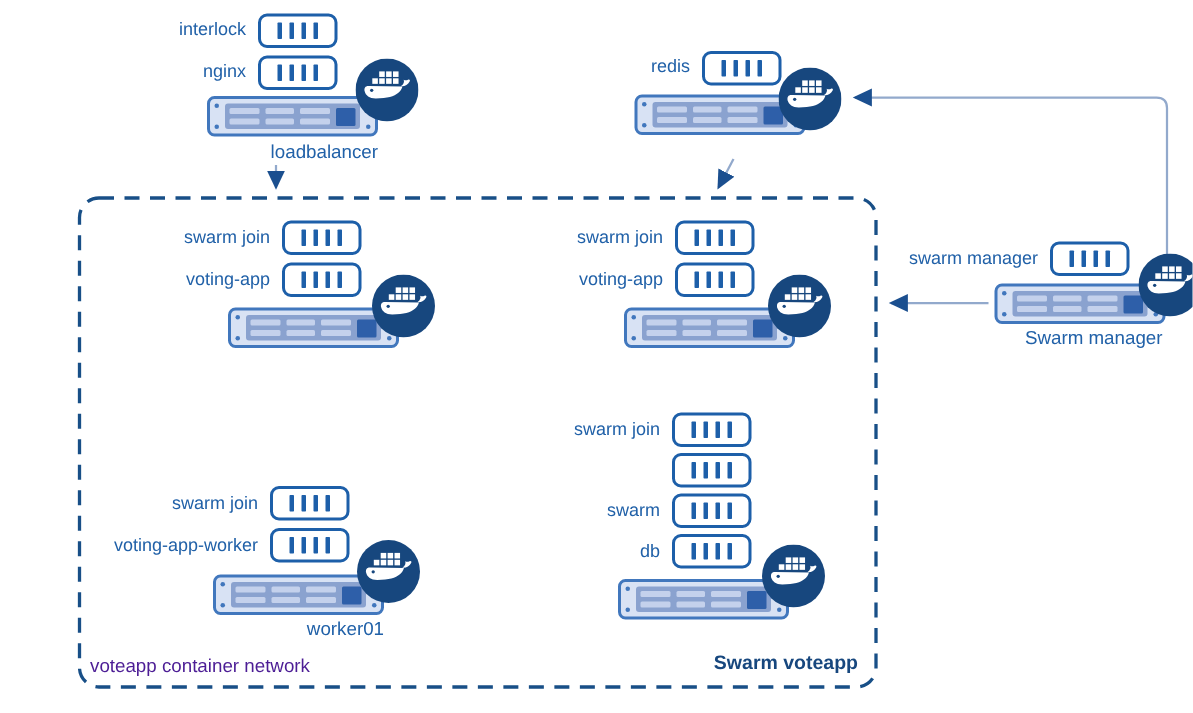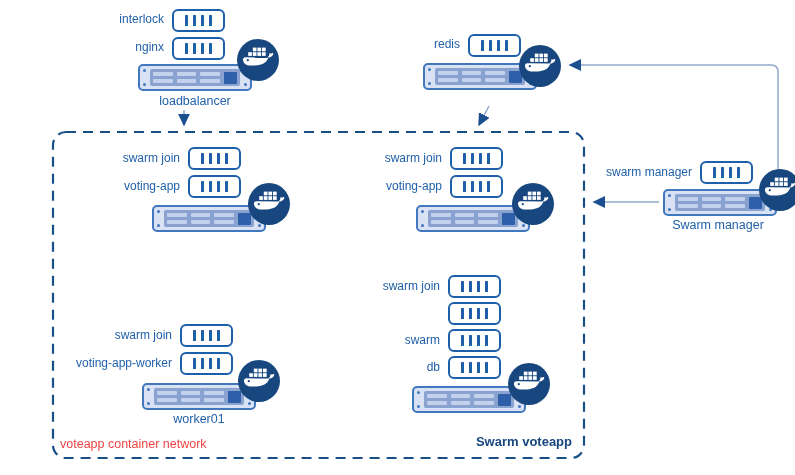--- a/index.html
+++ b/index.html
@@ -20,29 +20,29 @@
     text-align: right;
     font-size: 12px;
     line-height: 13px;
     color: #2161a8;
     white-space: nowrap;
   }
   .clabel.twoline { white-space: normal; }
   .srvname {
     position: absolute;
     width: 114px;
-    text-align: center;
+    text-align: right;
     font-size: 12.5px;
     color: #2161a8;
     white-space: nowrap;
   }
   .netlabel {
     position: absolute;
     font-size: 12.5px;
-    color: #ef4444;
+    color: #4c1d95;
   }
   .clusterlabel {
     position: absolute;
     width: 150px;
     text-align: right;
     font-size: 13px;
     font-weight: bold;
     color: #17477e;
   }
   

